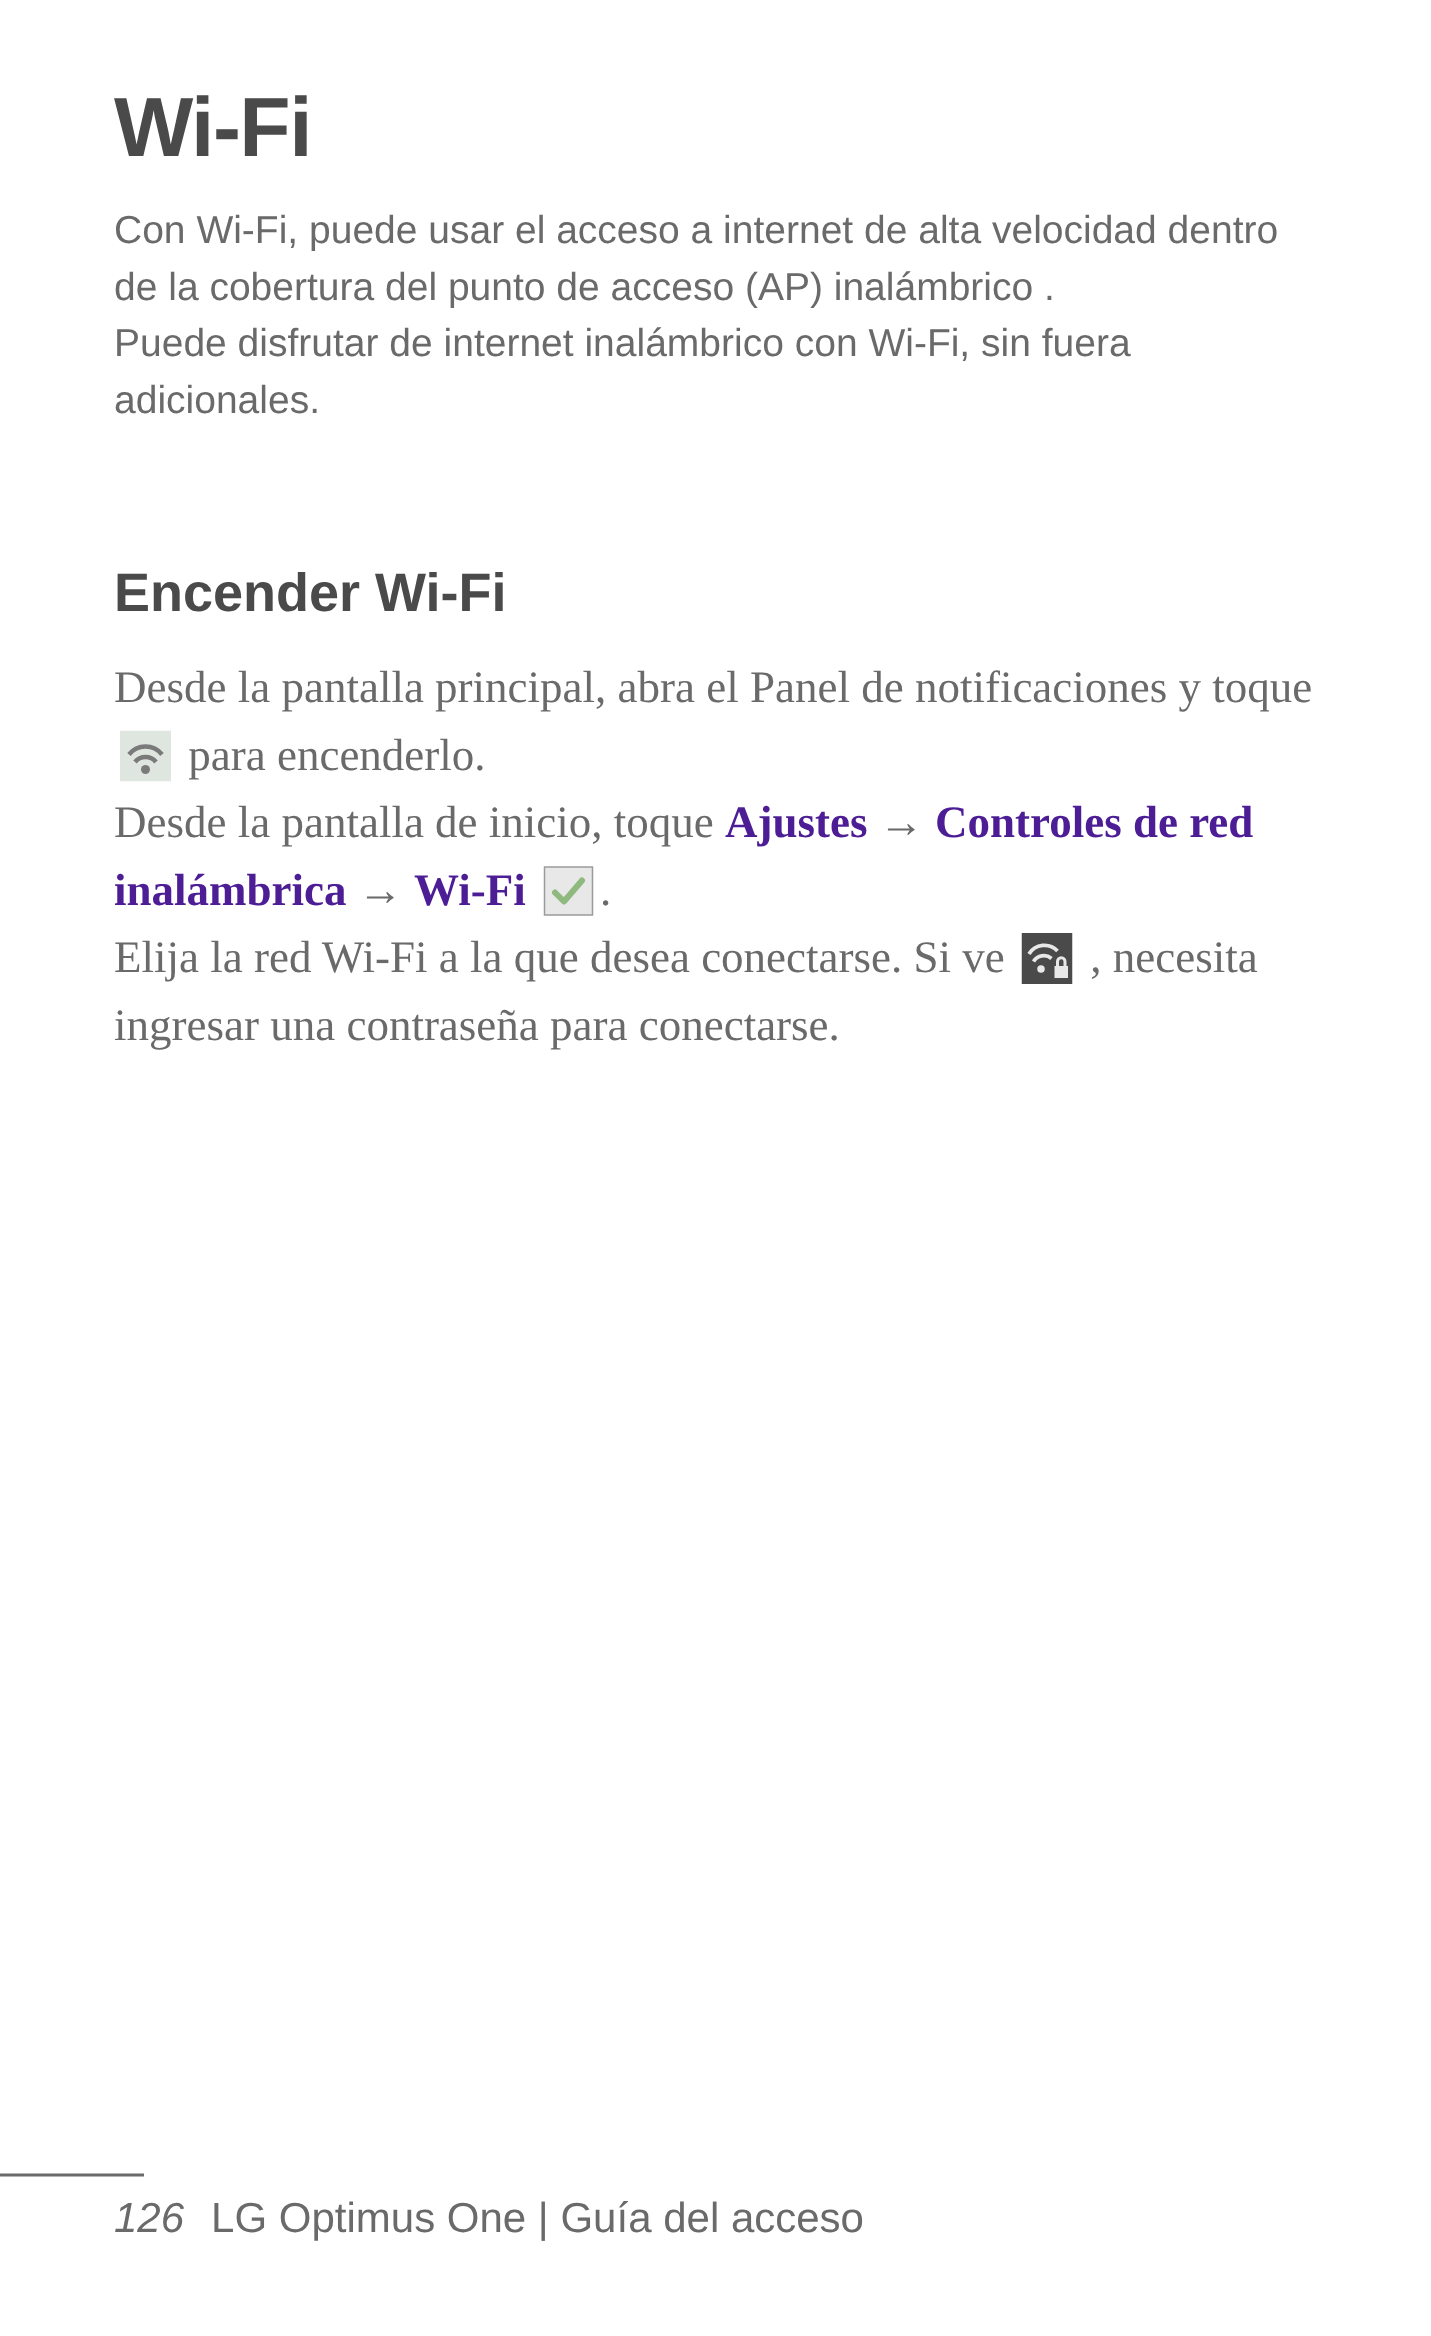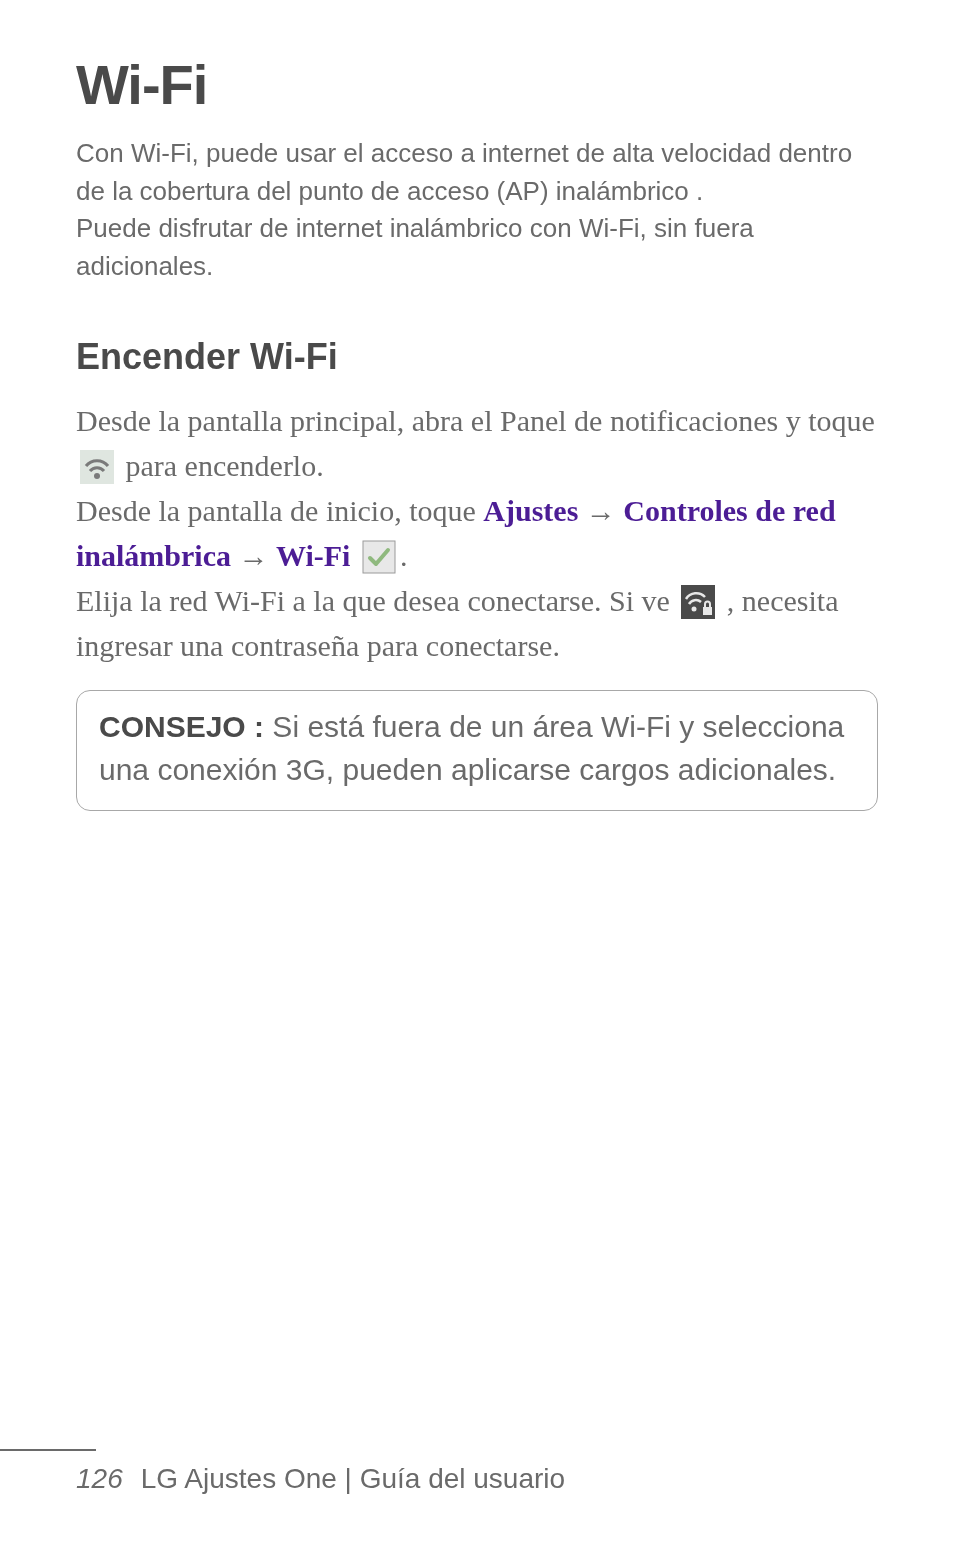--- a/index.html
+++ b/index.html
@@ -24,21 +24,21 @@
   .intro p {
     font-size: 26px;
     line-height: 1.45;
     color: #6a6a6a;
     font-weight: 300;
   }
   h2 {
     font-size: 36px;
     font-weight: 600;
     color: #4a4a4a;
-    margin-top: 50px;
+    margin-top: 88px;
     margin-bottom: 20px;
   }
   h3 {
     font-size: 36px;
     font-weight: 400;
     color: #4a4a4a;
     margin-top: 48px;
     margin-bottom: 20px;
   }
   .body-text {
@@ -133,24 +133,21 @@
     <span>Elija la red Wi-Fi a la que desea conectarse. Si ve </span><span class="icon-box"><svg viewBox="0 0 34 34" width="34" height="34">
       <rect x="0" y="0" width="34" height="34" fill="#4a4a4a"></rect>
       <path d="M5 14 A12 12 0 0 1 24 12" fill="none" stroke="#e8e8e8" stroke-width="2.5"></path>
       <path d="M8 19 A8 8 0 0 1 20 17" fill="none" stroke="#e8e8e8" stroke-width="2.5"></path>
       <circle cx="13" cy="24" r="2.5" fill="#e8e8e8"></circle>
       <rect x="22" y="22" width="9" height="8" fill="#e8e8e8"></rect>
       <path d="M24 22 v-3 a2.5 2.5 0 0 1 5 0 v3" fill="none" stroke="#e8e8e8" stroke-width="2"></path>
     </svg></span><span> , necesita ingresar una contraseña para conectarse.</span>
   </div>
 
-  <div class="tip-box">
-    <span class="bold">CONSEJO :</span><span> Si está fuera de un área Wi-Fi y selecciona una conexión 3G, pueden aplicarse cargos adicionales.</span>
-  </div>
 
 </div>
 
 <div class="footer">
   <hr class="footer-rule">
   <div class="footer-text">
-    <span class="footer-page">126</span><span>LG Ajustes One | Guía del usuario</span>
+    <span class="footer-page">126</span><span>LG Optimus One | Guía del acceso</span>
   </div>
 </div>
 
 </body></html>

